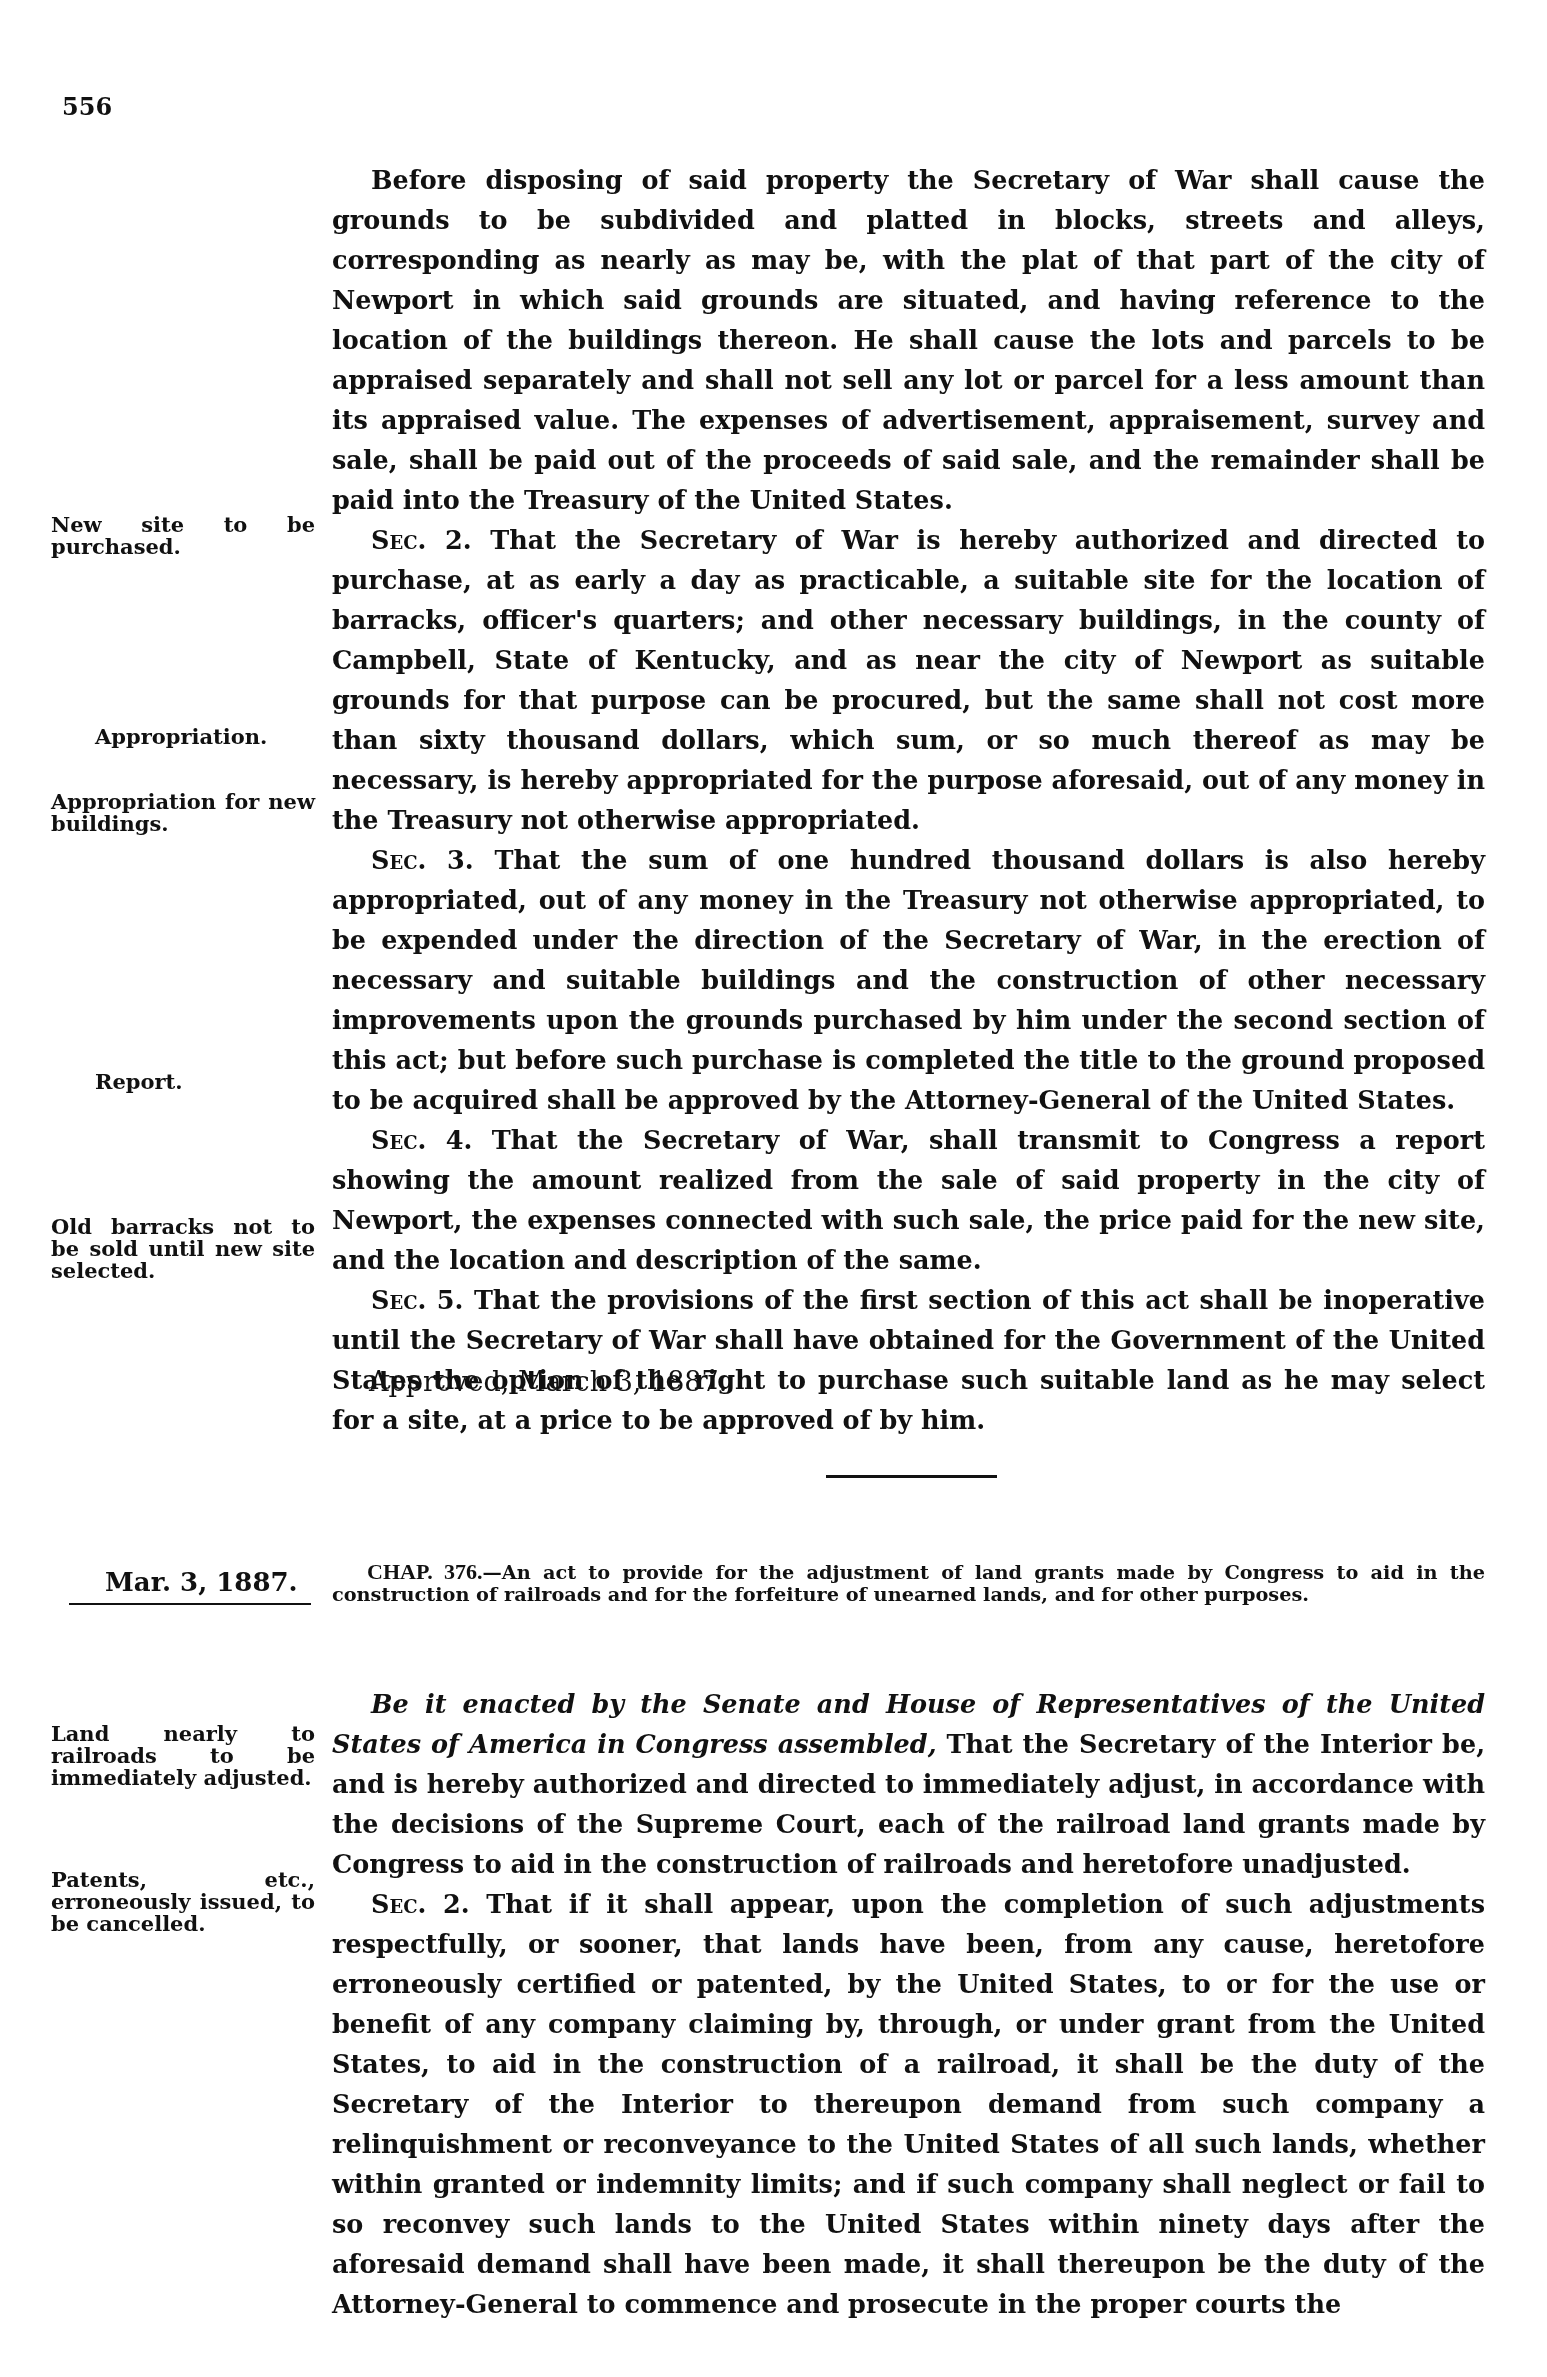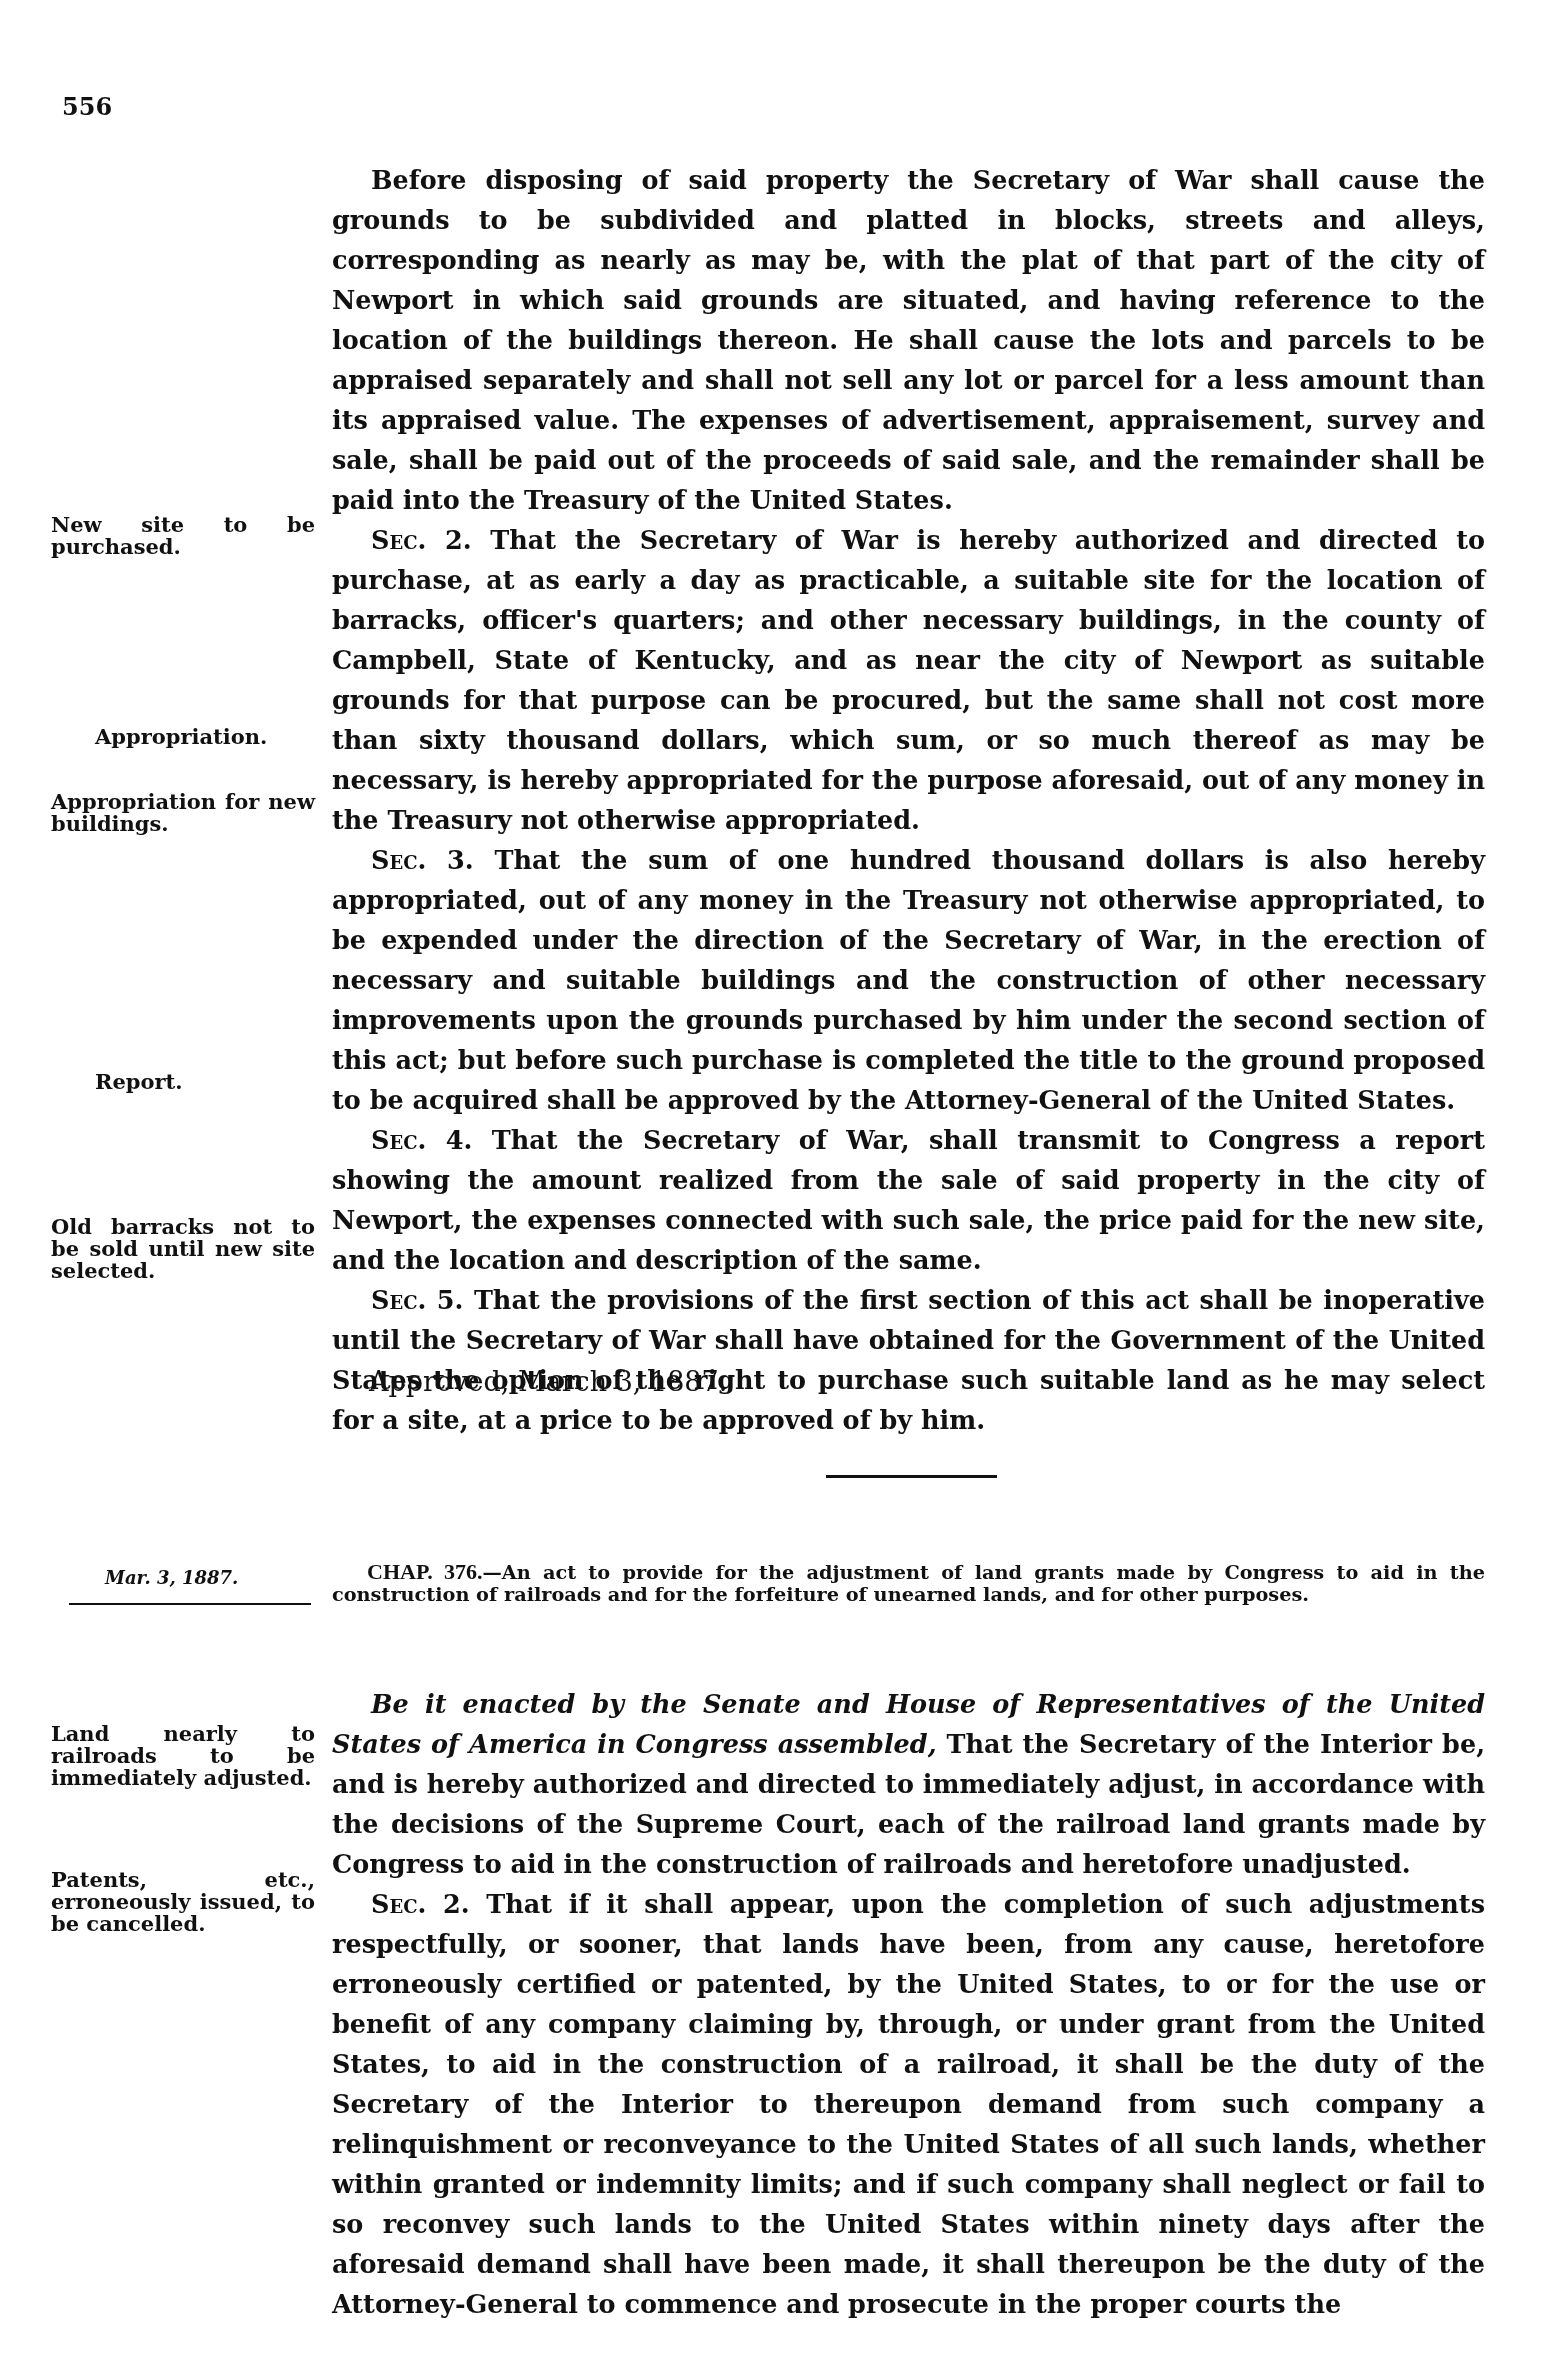--- a/index.html
+++ b/index.html
@@ -12,21 +12,21 @@
   .main-col { position: absolute; left: 332px; width: 1153px; font-size: 25.5px; line-height: 40px; text-align: justify; font-weight: bold; }
   .main-col p { margin: 0; }
   .indent { text-indent: 39px; }
   .sec-label { font-variant: small-caps; }
 
   .margin-note { position: absolute; left: 51px; width: 264px; font-size: 21px; line-height: 22px; font-weight: bold; text-align: justify; text-align-last: left; }
 
   .approved { position: absolute; left: 369px; font-size: 27px; font-weight: normal; text-align: center; }
   .sep-rule { position: absolute; left: 826px; width: 171px; height: 2.6px; background: #111; top: 1475px; }
 
-  .chap-date { position: absolute; left: 105px; top: 1567px; font-size: 18px; font-weight: bold; font-style: italic; }
+  .chap-date { position: absolute; left: 105px; top: 1567px; font-size: 26px; font-weight: bold; }
   .chap-date-rule { position: absolute; left: 69px; top: 1603px; width: 242px; height: 1.8px; background: #111; }
   .chap-heading { position: absolute; left: 332px; top: 1561px; width: 1153px; font-size: 19.3px; line-height: 22px; font-weight: bold; text-indent: 35px; text-align: justify; }
   .chap-title { font-weight: 900; font-size: 22px; font-family: Liberation Serif, serif; }
 
   .enact { font-style: italic; }
 </style>
 </head>
 <body>
 
 <div class="page-header">

